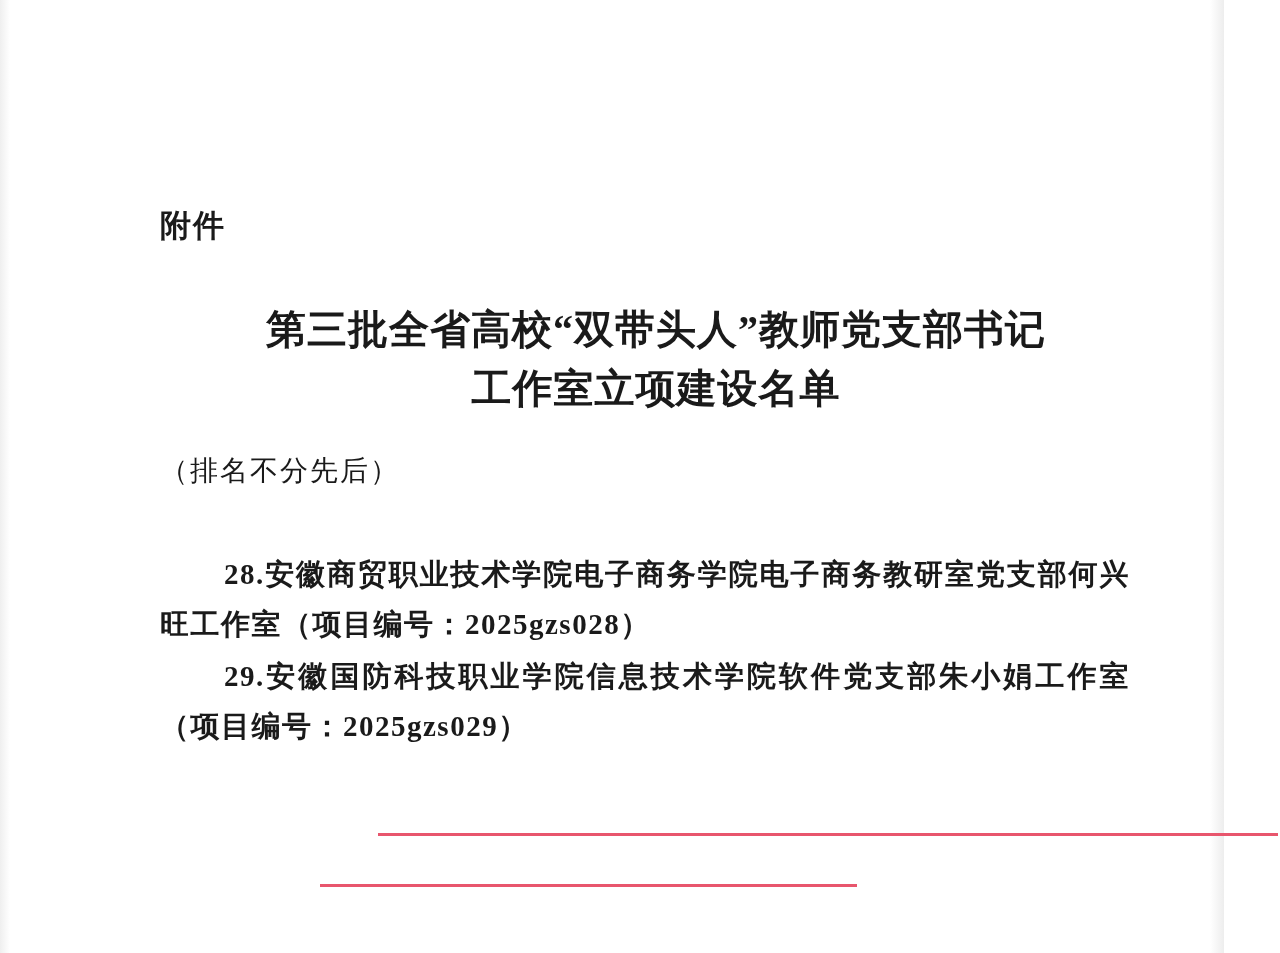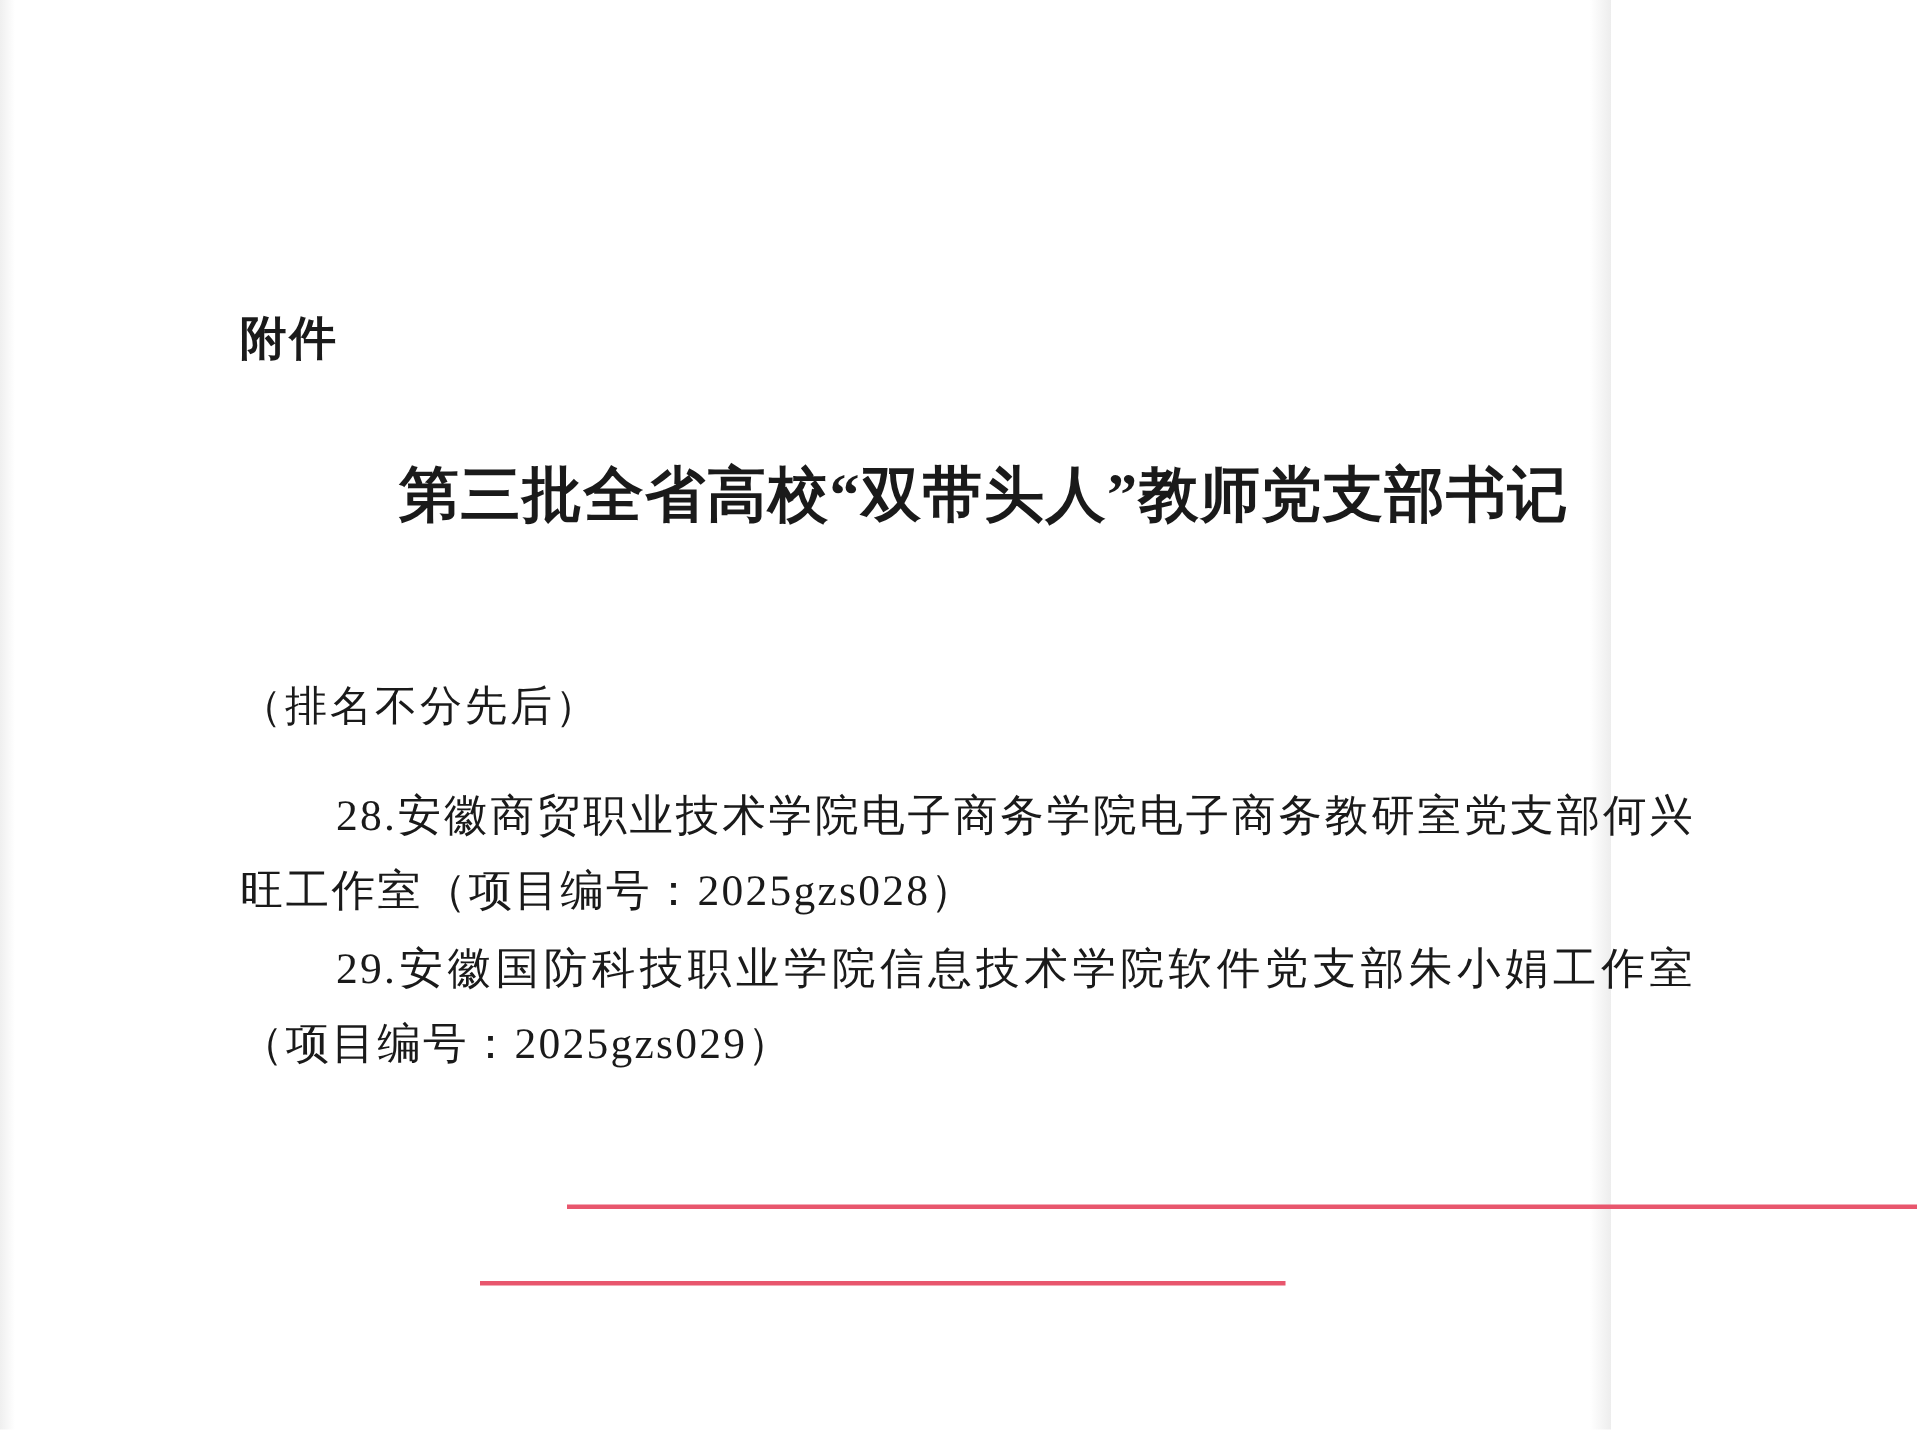--- a/index.html
+++ b/index.html
@@ -9,21 +9,21 @@
   }
   body {
     width: 1280px;
     height: 953px;
     overflow: hidden;
     font-family: "Liberation Serif", "DejaVu Serif", serif;
     color: #1a1a1a;
   }
   .page {
     position: relative;
-    width: 1074px;
+    width: 1224px;
     height: 953px;
     background: #ffffff;
   }
   
   .edge-left {
     position: absolute;
     top: 0; left: 0;
     width: 10px; height: 953px;
     background: linear-gradient(to right, #efefef, #ffffff);
   }
@@ -67,22 +67,23 @@
     left: 0;
     top: 452px;
     width: 960px;
     text-align: left;
     font-size: 28px;
     letter-spacing: 2px;
   }
   .body-block {
     position: absolute;
     left: 0;
-    top: 520px;
+    top: 550px;
     width: 970px;
+    font-weight: bold;
   }
   .para {
     font-size: 29px;
     line-height: 1.72;
     text-align: justify;
     text-justify: inter-ideograph;
     letter-spacing: 1.5px;
     margin: 0 0 2px 0;
     text-indent: 64px;
   }
@@ -113,20 +114,21 @@
 <div class="page">
   <div class="edge-left"></div>
   <div class="edge-right"></div>
 
   <div class="content">
 
     <div class="attachment-label">附件</div>
 
     <div class="doc-title">
       <span class="line1">第三批全省高校“双带头人”教师党支部书记</span>
+      <span class="line2">工作室立项建设名单</span>
     </div>
 
     <div class="subtitle">（排名不分先后）</div>
 
     <div class="body-block">
       <p class="para">28.安徽商贸职业技术学院电子商务学院电子商务教研室党支部何兴旺工作室（项目编号：2025gzs028）</p>
       <p class="para">29.安徽国防科技职业学院信息技术学院软件党支部朱小娟工作室（项目编号：2025gzs029）</p>
       <div class="underline-1" style="background: rgb(232, 86, 109);"></div>
       <div class="underline-2" style="background: rgb(232, 86, 109);"></div>
     </div>

